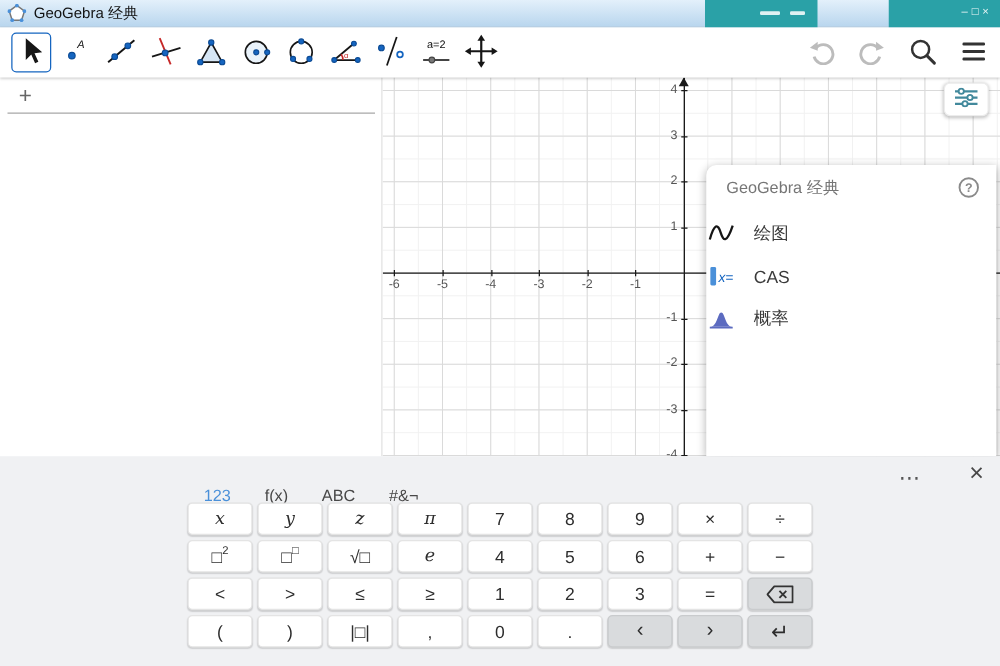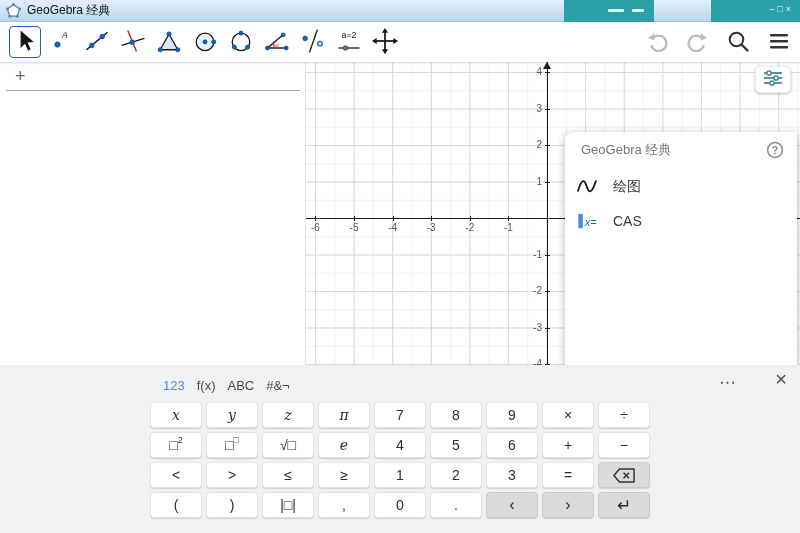--- a/index.html
+++ b/index.html
@@ -61,27 +61,27 @@
     border:1px solid #ececec;border-radius:5px;box-shadow:0 1px 3px rgba(0,0,0,.25);
     z-index:5;display:flex;align-items:center;justify-content:center;padding:0;cursor:pointer}
 
   
   .app-menu{position:absolute;left:565px;top:132px;right:3px;height:233px;background:#fff;
     border-radius:8px 0 0 0;box-shadow:0 2px 8px rgba(0,0,0,.3);z-index:6;overflow:hidden}
   .menu-header{height:36px;display:flex;align-items:center;justify-content:space-between;padding:0 13px 0 16px}
   .menu-title{color:#757575;font-size:13px}
   .help{display:flex;cursor:pointer}
   .menu-items{padding-top:2px}
-  .menu-item{height:34px;display:flex;align-items:center;padding-left:11px;gap:15px;cursor:pointer}
+  .menu-item{height:34px;display:flex;align-items:center;padding-left:1px;gap:15px;cursor:pointer}
   .mi-icon{width:22px;height:22px;display:flex;align-items:center;justify-content:center}
   .mi-label{font-size:14px;color:#3a3a3a}
 
   
   .keyboard{position:absolute;left:0;top:365px;right:0;height:168px;background:#f0f1f3;z-index:8}
-  .kb-tabs{position:absolute;left:163px;top:13px;display:flex;gap:12px}
+  .kb-tabs{position:absolute;left:163px;top:24px;display:flex;gap:27px}
   .kb-tab{font-size:13px;color:#484848;cursor:pointer;background:none;border:none;padding:0}
   .kb-tab.active{color:#4a90d9}
   .kb-more{position:absolute;right:64px;top:7px;font-size:17px;color:#555;background:none;border:none;cursor:pointer}
   .kb-close{position:absolute;right:13px;top:4px;font-size:20px;color:#484848;background:none;border:none;cursor:pointer;line-height:1}
   .kb-keys{position:absolute;left:150px;top:37px;display:grid;grid-template-columns:repeat(9,52px);grid-auto-rows:26px;gap:4px}
   .key{background:#fff;border:1px solid #e4e4e4;border-radius:4px;box-shadow:0 1px 1px rgba(0,0,0,.14);
     font-size:14px;color:#2d2d2d;display:flex;align-items:center;justify-content:center;
     padding:0;cursor:pointer;font-family:"Liberation Sans",sans-serif}
   .key-math{font-family:"DejaVu Serif",serif;font-style:italic}
   .key-action{background:#d9dbdd;border-color:#c9cbcd}
@@ -309,20 +309,29 @@
         <span class="mi-label" data-name="menu-item-label">绘图</span>
       </div>
       <div class="menu-item" data-name="menu-item-cas">
         <span class="mi-icon" data-name="cas-icon">
             <svg width="22" height="22" viewBox="0 0 24 24">
           <rect x="2.5" y="4" width="5" height="16" rx="1.2" fill="#4a90d9"></rect>
           <text x="9.5" y="17" font-size="12" font-style="italic" fill="#1565c0">x=</text>
             </svg>
           </span>
         <span class="mi-label" data-name="menu-item-label">CAS</span>
+      </div>
+      <div class="menu-item" data-name="menu-item-probability">
+        <span class="mi-icon" data-name="probability-icon">
+            <svg width="22" height="22" viewBox="0 0 24 24">
+          <path d="M2,19 C7,19 8,13 10,8.5 C11,5.8 13,5.8 14,8.5 C16,13 17,19 22,19 Z" fill="#5c6bc0"></path>
+          <line x1="2" y1="19.8" x2="22" y2="19.8" stroke="#5c6bc0" stroke-width="1.6"></line>
+            </svg>
+          </span>
+        <span class="mi-label" data-name="menu-item-label">概率</span>
       </div>
     </div>
   </div>
 
   <div class="keyboard" data-name="virtual-keyboard">
     <div class="kb-tabs" data-name="keyboard-tabs">
       <button class="kb-tab active" data-name="kb-tab-123">123</button>
       <button class="kb-tab" data-name="kb-tab-fx">f(x)</button>
       <button class="kb-tab" data-name="kb-tab-abc">ABC</button>
       <button class="kb-tab" data-name="kb-tab-symbols">#&amp;¬</button>

